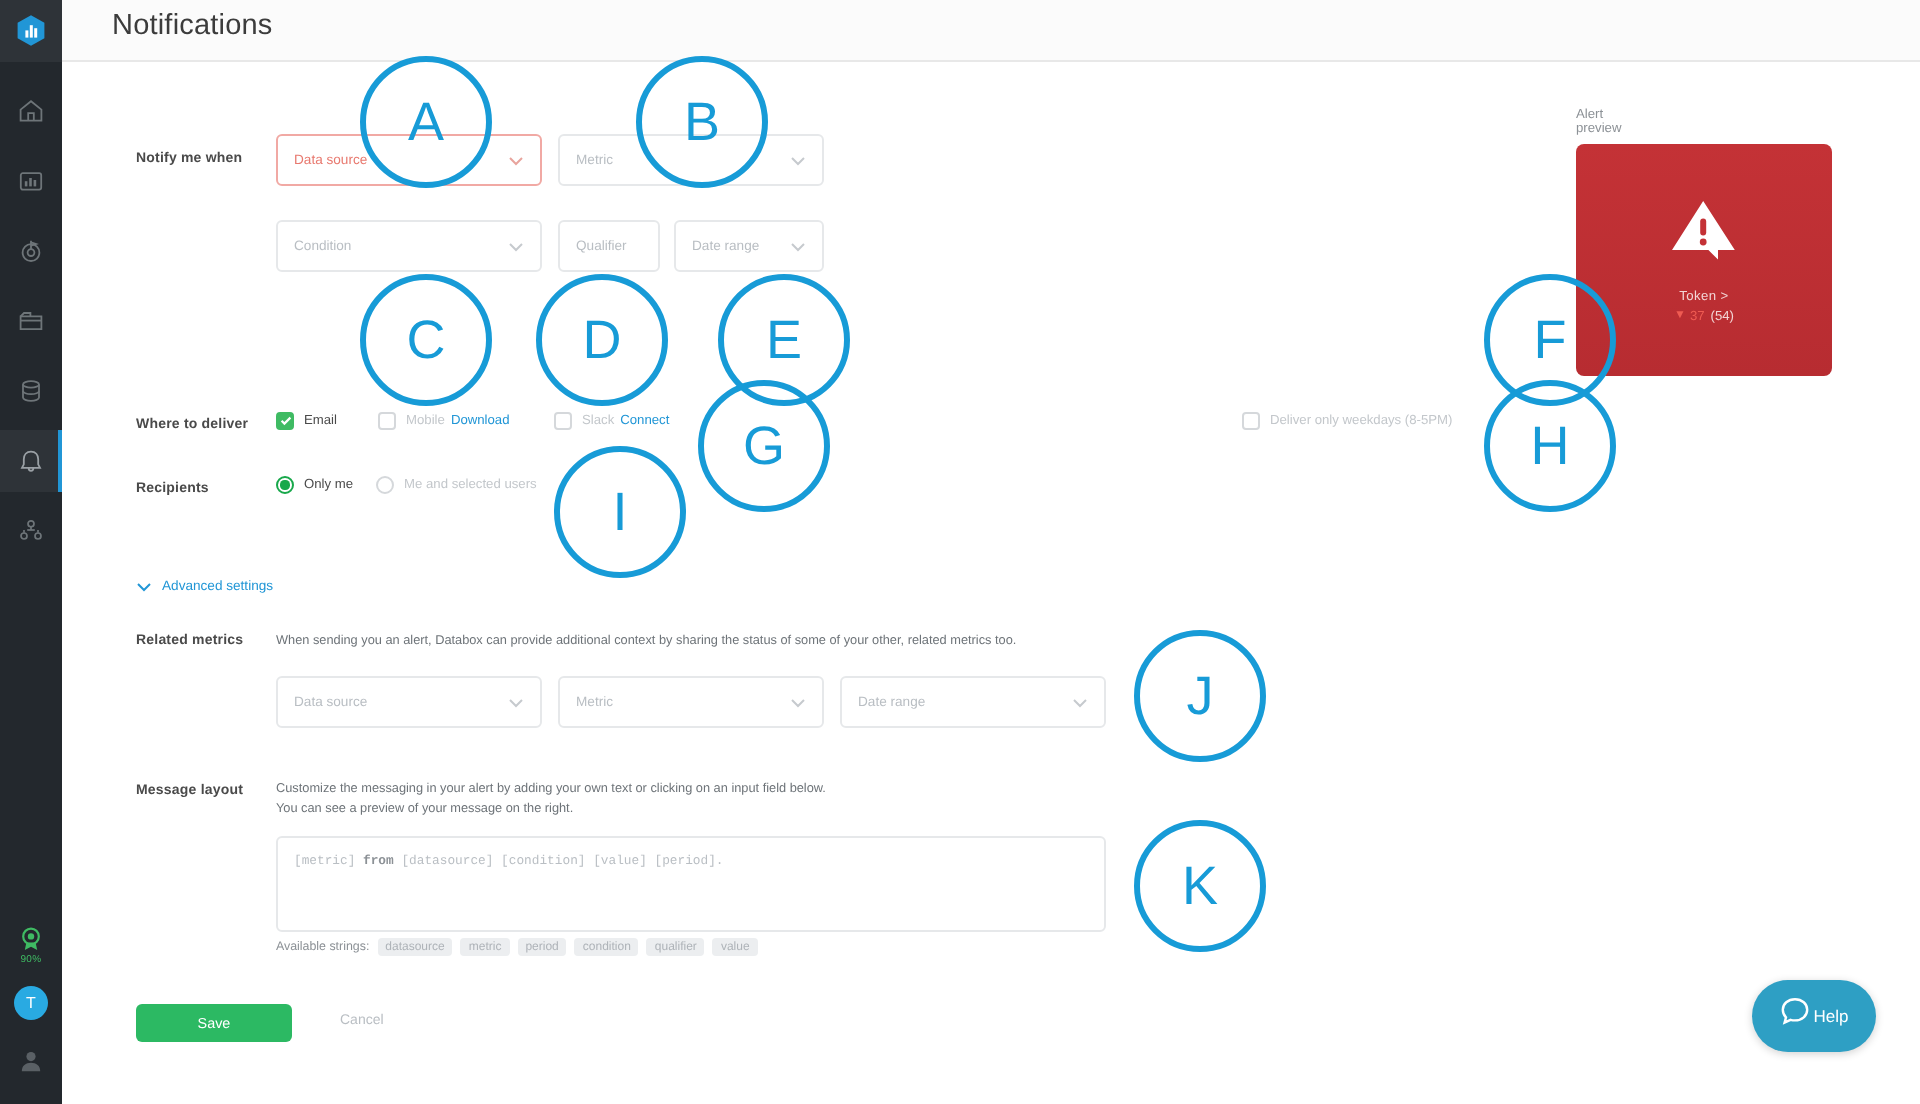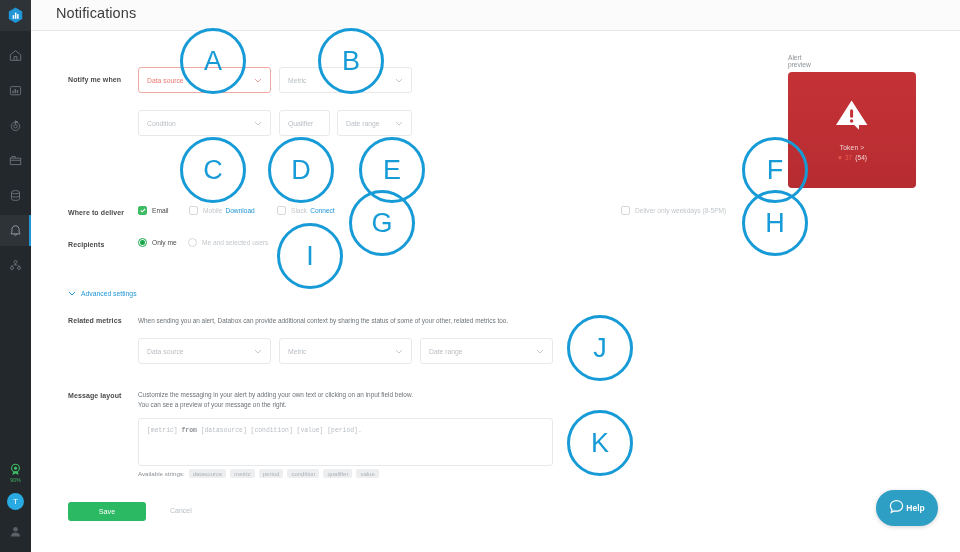--- a/index.html
+++ b/index.html
@@ -187,21 +187,21 @@
 
   
   .help-btn {
     position: absolute;
     background: #2e9fc4; color: #fff;
     border-radius: 18px;
     display: flex; align-items: center; justify-content: center;
     cursor: pointer;
     box-shadow: 0 1px 4px rgba(0,0,0,.18);
   }
-  .help-btn .txt { font-size: 8.5px; margin-left: 2px; font-weight: bold; }
+  .help-btn .txt { font-size: 8.5px; margin-left: 2px; }
 
   
   .callout {
     position: absolute;
     border-radius: 50%;
     border: 3.4px solid #179bd7;
     background: rgba(255,255,255,0.0);
     color: #179bd7;
     display: flex; align-items: center; justify-content: center;
     font-size: 27px; font-family: "Liberation Sans", sans-serif;

